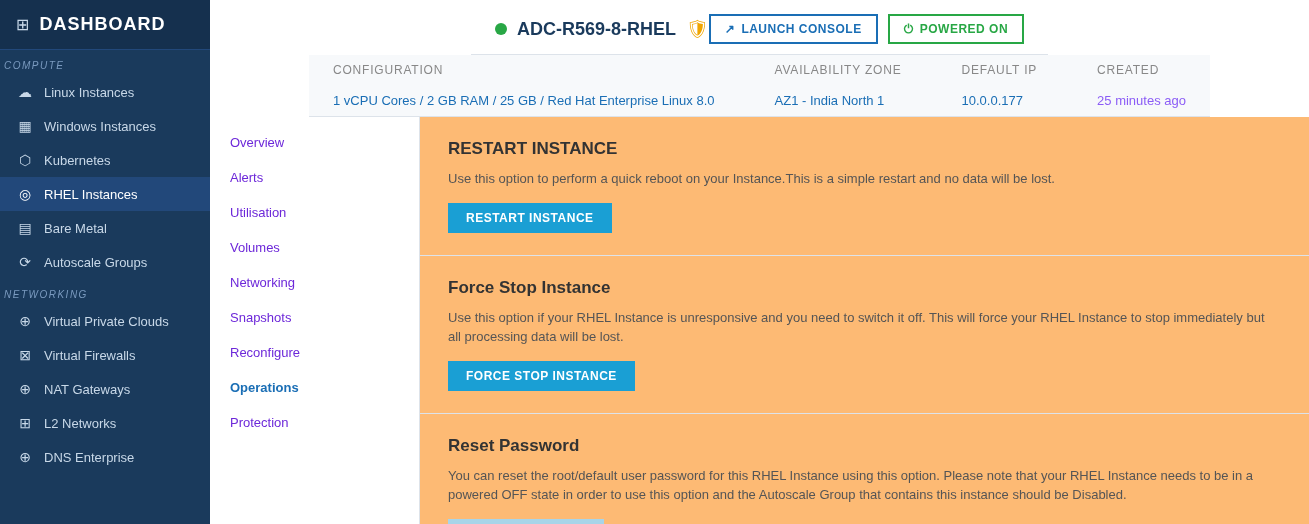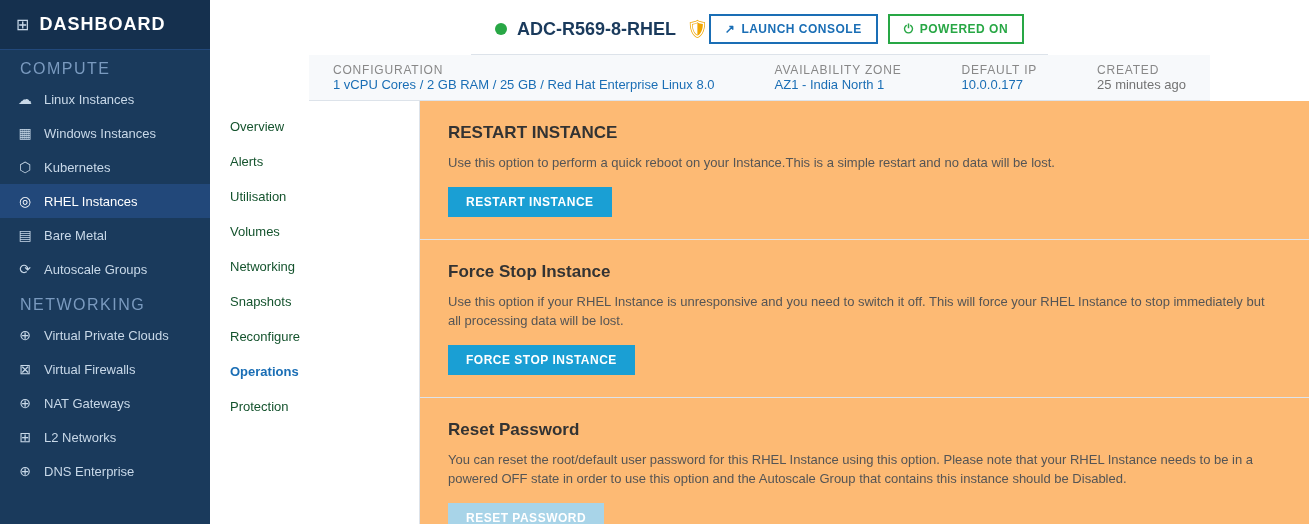--- a/index.html
+++ b/index.html
@@ -20,25 +20,26 @@
       background: #15304e;
       padding: 14px 16px;
       display: flex;
       align-items: center;
       gap: 10px;
       border-bottom: 1px solid #22487a;
     }
     .sidebar-logo .grid-icon { color: #c8d8e8; font-size: 16px; }
     .sidebar-logo .logo-text { color: #fff; font-weight: bold; font-size: 18px; letter-spacing: 1px; }
     .sidebar-section-label {
-      font-size: 16px;
+      font-size: 10px;
       letter-spacing: 1.5px;
       color: #7a9abf;
-      padding: 10px 16px 4px 20px;
+      padding: 10px 16px 4px 4px;
       text-transform: uppercase;
+      font-style: italic;
     }
     .sidebar-item {
       display: flex;
       align-items: center;
       gap: 10px;
       padding: 9px 16px;
       font-size: 13px;
       color: #c8d8e8;
       cursor: pointer;
       transition: background 0.15s;
@@ -110,43 +111,43 @@
     
     .config-bar {
       background: #f7f9fb;
       border-bottom: 1px solid #dde3ea;
       padding: 8px 24px;
       display: flex;
       gap: 60px;
     }
     .config-item {}
     .config-label { font-size: 12px; color: #888; text-transform: uppercase; letter-spacing: 0.8px; }
-    .config-value { font-size: 13px; color: #1a6eb5; margin-top: 0; }
-    .config-value.plain { color: #737373; }
+    .config-value { font-size: 13px; color: #1a6eb5; margin-top: 16px; }
+    .config-value.plain { color: #8b5cf6; }
 
     
     .content-area {
       display: flex;
       flex: 1;
       overflow: hidden;
     }
 
     
     .left-nav {
       width: 210px;
       min-width: 210px;
       background: #fff;
       border-right: 1px solid #dde3ea;
       padding: 8px 0;
       overflow-y: auto;
     }
     .left-nav-item {
       padding: 10px 20px;
       font-size: 13px;
-      color: #14532d;
+      color: #6d28d9;
       cursor: pointer;
     }
     .left-nav-item.active { color: #1a6eb5; font-weight: bold; }
 
     
     .right-panel {
       flex: 1;
       overflow-y: auto;
       padding: 0;
       background: #fdba74;

